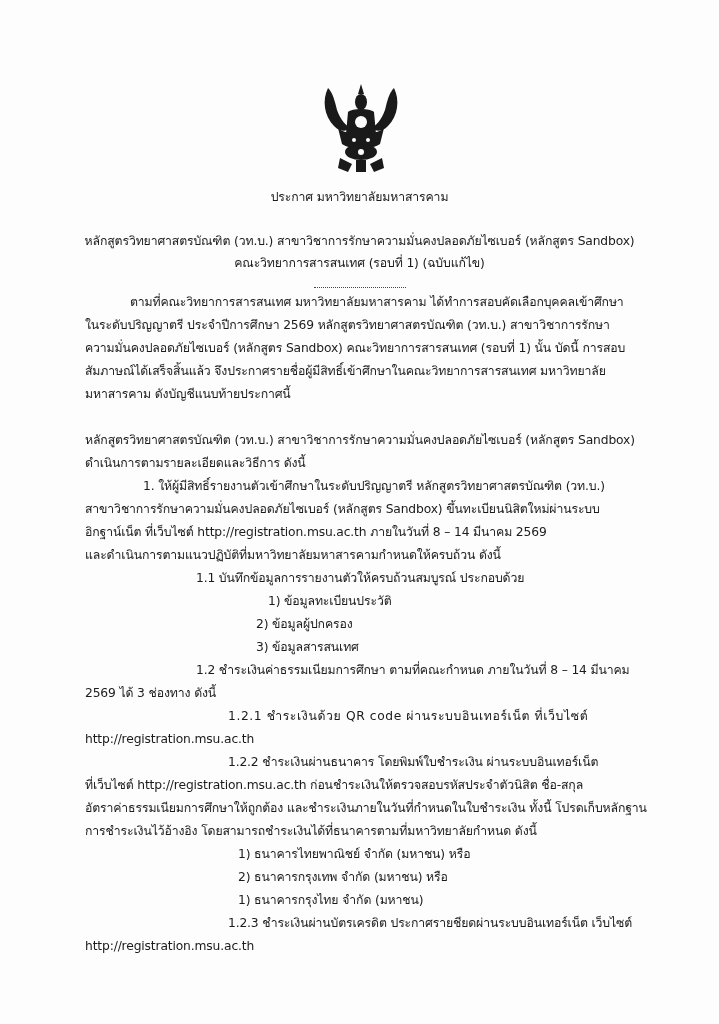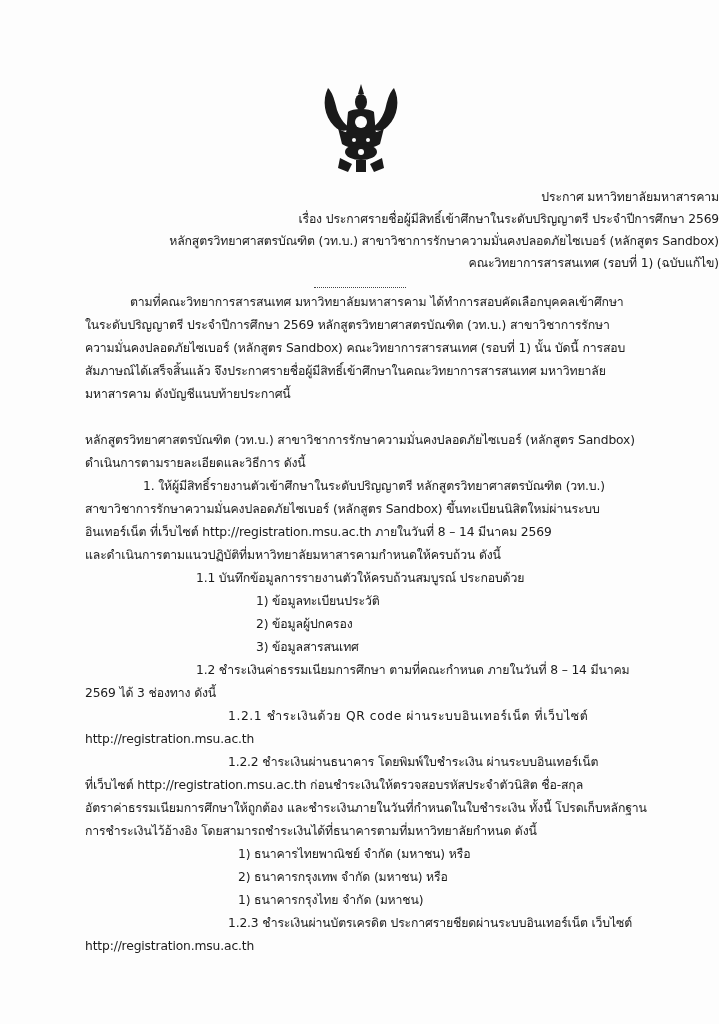--- a/index.html
+++ b/index.html
@@ -9,21 +9,21 @@
       font-family: "DejaVu Sans", "Liberation Sans", sans-serif;
       color: #1b1b1b;
       position: relative;
     }
     .page { position: absolute; left: 0; top: 0; width: 719px; height: 1024px; }
     .emblem { position: absolute; left: 318px; top: 78px; width: 86px; height: 98px; }
     .line {
       position: absolute; white-space: nowrap;
       font-size: 12.3px; line-height: 18px; letter-spacing: -0.15px; text-align: right;
     }
-    .center { left: 0; width: 719px; }
+    .center { left: 0; width: 719px; text-align: center; }
     .b { font-weight: normal; }
     .divider {
       position: absolute; left: 314px; top: 287px; width: 92px; height: 0;
       border-top: 1px dotted #444;
     }
   </style>
 </head>
 <body>
 
 <div class="page">
@@ -43,43 +43,42 @@
     </g>
     <g fill="#fdfdfd">
       <ellipse cx="43" cy="44" rx="6" ry="6"></ellipse>
       <circle cx="36" cy="62" r="2"></circle>
         <circle cx="50" cy="62" r="2"></circle>
       <circle cx="43" cy="74" r="3"></circle>
     </g>
   </svg>
 
   <div class="line center" style="top:188px">ประกาศ มหาวิทยาลัยมหาสารคาม</div>
-  <div class="line center" style="top:210px">เรื่อง  ประกาศรายชื่อผู้มีสิทธิ์เข้าศึกษาในระดับปริญญาตรี ประจำปีการศึกษา 2569</div>
   <div class="line center" style="top:232px">หลักสูตรวิทยาศาสตรบัณฑิต (วท.บ.) สาขาวิชาการรักษาความมั่นคงปลอดภัยไซเบอร์ (หลักสูตร Sandbox)</div>
   <div class="line center" style="top:254px">คณะวิทยาการสารสนเทศ (รอบที่ 1) (ฉบับแก้ไข)</div>
   <div class="divider"></div>
 
   <div class="line" style="left:130px; top:293px">ตามที่คณะวิทยาการสารสนเทศ มหาวิทยาลัยมหาสารคาม ได้ทำการสอบคัดเลือกบุคคลเข้าศึกษา</div>
   <div class="line" style="left:85px; top:316px">ในระดับปริญญาตรี ประจำปีการศึกษา 2569 หลักสูตรวิทยาศาสตรบัณฑิต (วท.บ.) สาขาวิชาการรักษา</div>
   <div class="line" style="left:85px; top:339px">ความมั่นคงปลอดภัยไซเบอร์ (หลักสูตร Sandbox) คณะวิทยาการสารสนเทศ (รอบที่ 1) นั้น  บัดนี้ การสอบ</div>
   <div class="line" style="left:85px; top:362px">สัมภาษณ์ได้เสร็จสิ้นแล้ว  จึงประกาศรายชื่อผู้มีสิทธิ์เข้าศึกษาในคณะวิทยาการสารสนเทศ มหาวิทยาลัย</div>
   <div class="line" style="left:85px; top:385px">มหาสารคาม ดังบัญชีแนบท้ายประกาศนี้</div>
 
   <div class="line" style="left:85px; top:431px">หลักสูตรวิทยาศาสตรบัณฑิต (วท.บ.) สาขาวิชาการรักษาความมั่นคงปลอดภัยไซเบอร์ (หลักสูตร Sandbox)</div>
   <div class="line" style="left:85px; top:454px">ดำเนินการตามรายละเอียดและวิธีการ  ดังนี้</div>
 
   <div class="line" style="left:143px; top:477px">1. ให้ผู้มีสิทธิ์รายงานตัวเข้าศึกษาในระดับปริญญาตรี หลักสูตรวิทยาศาสตรบัณฑิต (วท.บ.)</div>
   <div class="line" style="left:85px; top:500px">สาขาวิชาการรักษาความมั่นคงปลอดภัยไซเบอร์ (หลักสูตร Sandbox) ขึ้นทะเบียนนิสิตใหม่ผ่านระบบ</div>
   <div class="line" style="left:85px; top:523px">
-    <span>อินเทอร์เน็ต  </span><span class="b">ที่เว็บไซต์</span><span class="b"> http://registration.msu.ac.th </span><span class="b">ภายในวันที่ 8 – 14 มีนาคม 2569</span>
+    <span>อิกฐาน์เน็ต  </span><span class="b">ที่เว็บไซต์</span><span class="b"> http://registration.msu.ac.th </span><span class="b">ภายในวันที่ 8 – 14 มีนาคม 2569</span>
   </div>
   <div class="line" style="left:85px; top:546px">และดำเนินการตามแนวปฏิบัติที่มหาวิทยาลัยมหาสารคามกำหนดให้ครบถ้วน  ดังนี้</div>
 
   <div class="line" style="left:196px; top:569px">1.1   บันทึกข้อมูลการรายงานตัวให้ครบถ้วนสมบูรณ์ ประกอบด้วย</div>
-  <div class="line" style="left:256px; top:592px">1)  ข้อมูลทะเบียนประวัติ</div>
+  <div class="line" style="left:268px; top:592px">1)  ข้อมูลทะเบียนประวัติ</div>
   <div class="line" style="left:256px; top:615px">2)  ข้อมูลผู้ปกครอง</div>
   <div class="line" style="left:256px; top:638px">3)  ข้อมูลสารสนเทศ</div>
 
   <div class="line" style="left:196px; top:661px">
     <span>1.2   ชำระเงินค่าธรรมเนียมการศึกษา ตามที่คณะกำหนด </span><span class="b">ภายในวันที่ 8 – 14 มีนาคม</span>
   </div>
   <div class="line" style="left:85px; top:684px">
     <span class="b">2569</span><span> ได้ 3 ช่องทาง ดังนี้</span>
   </div>
 

